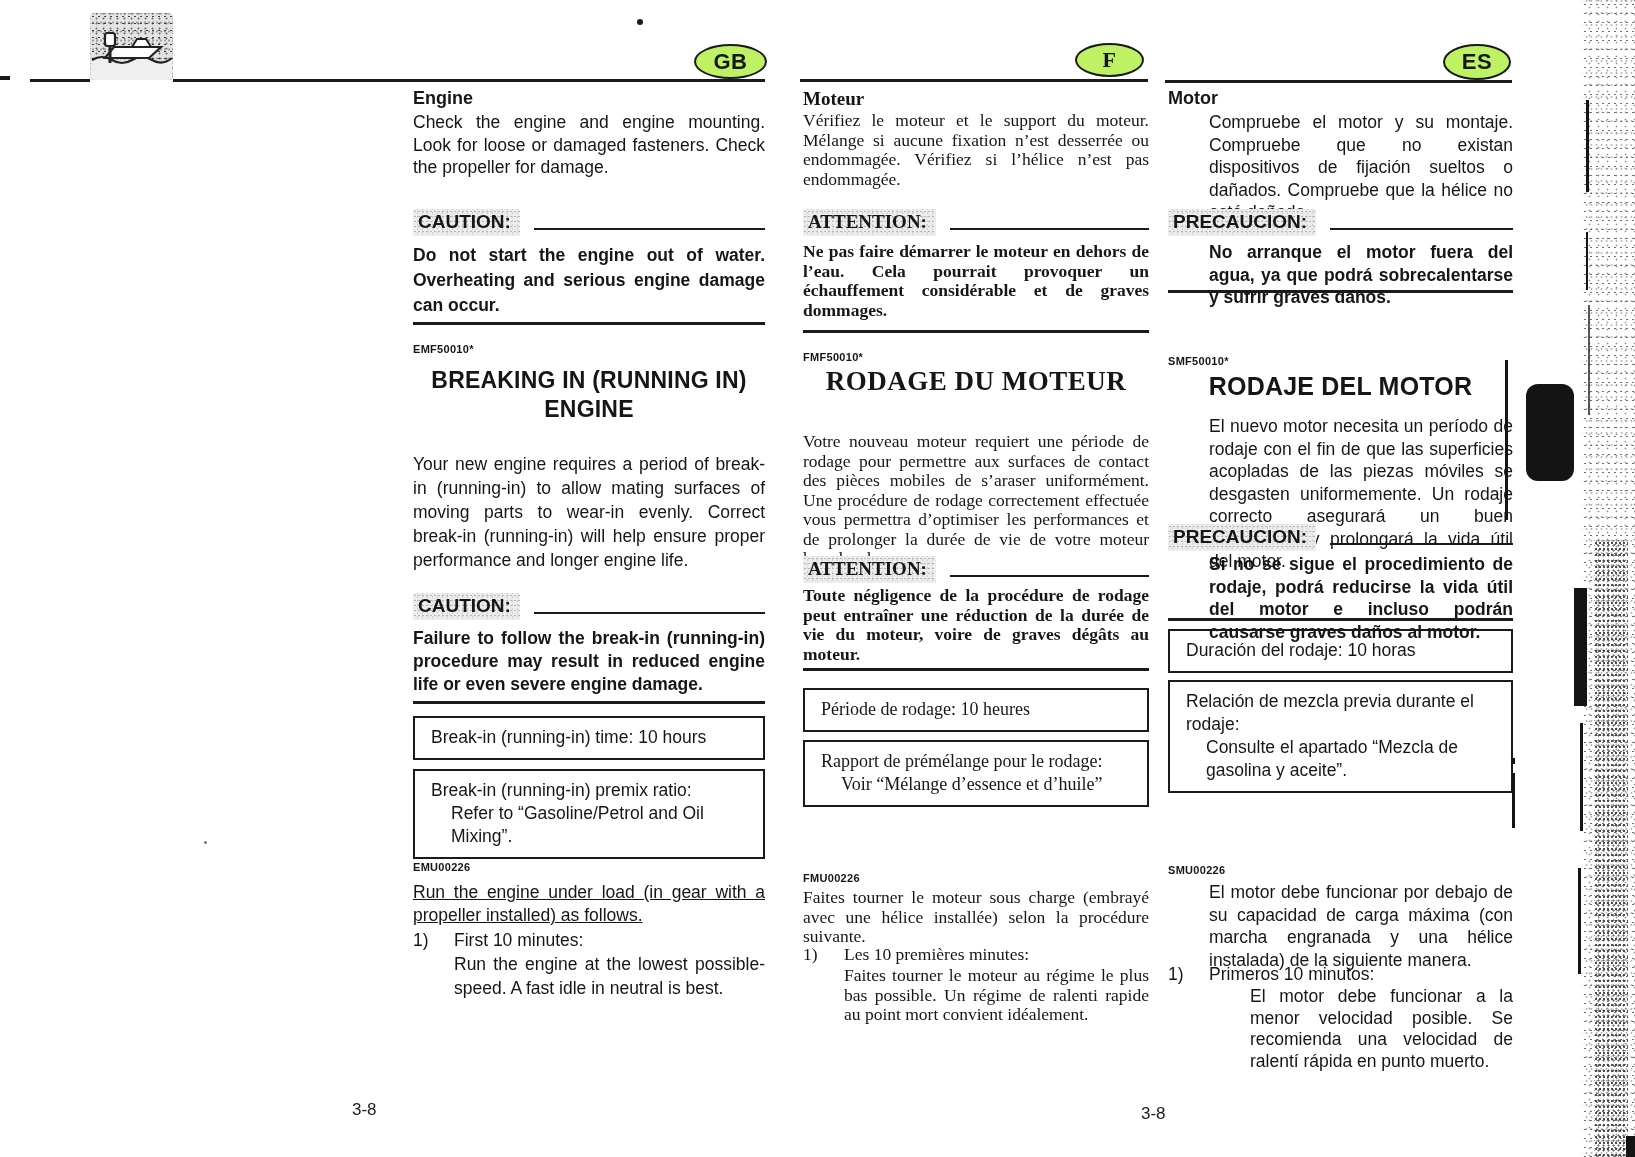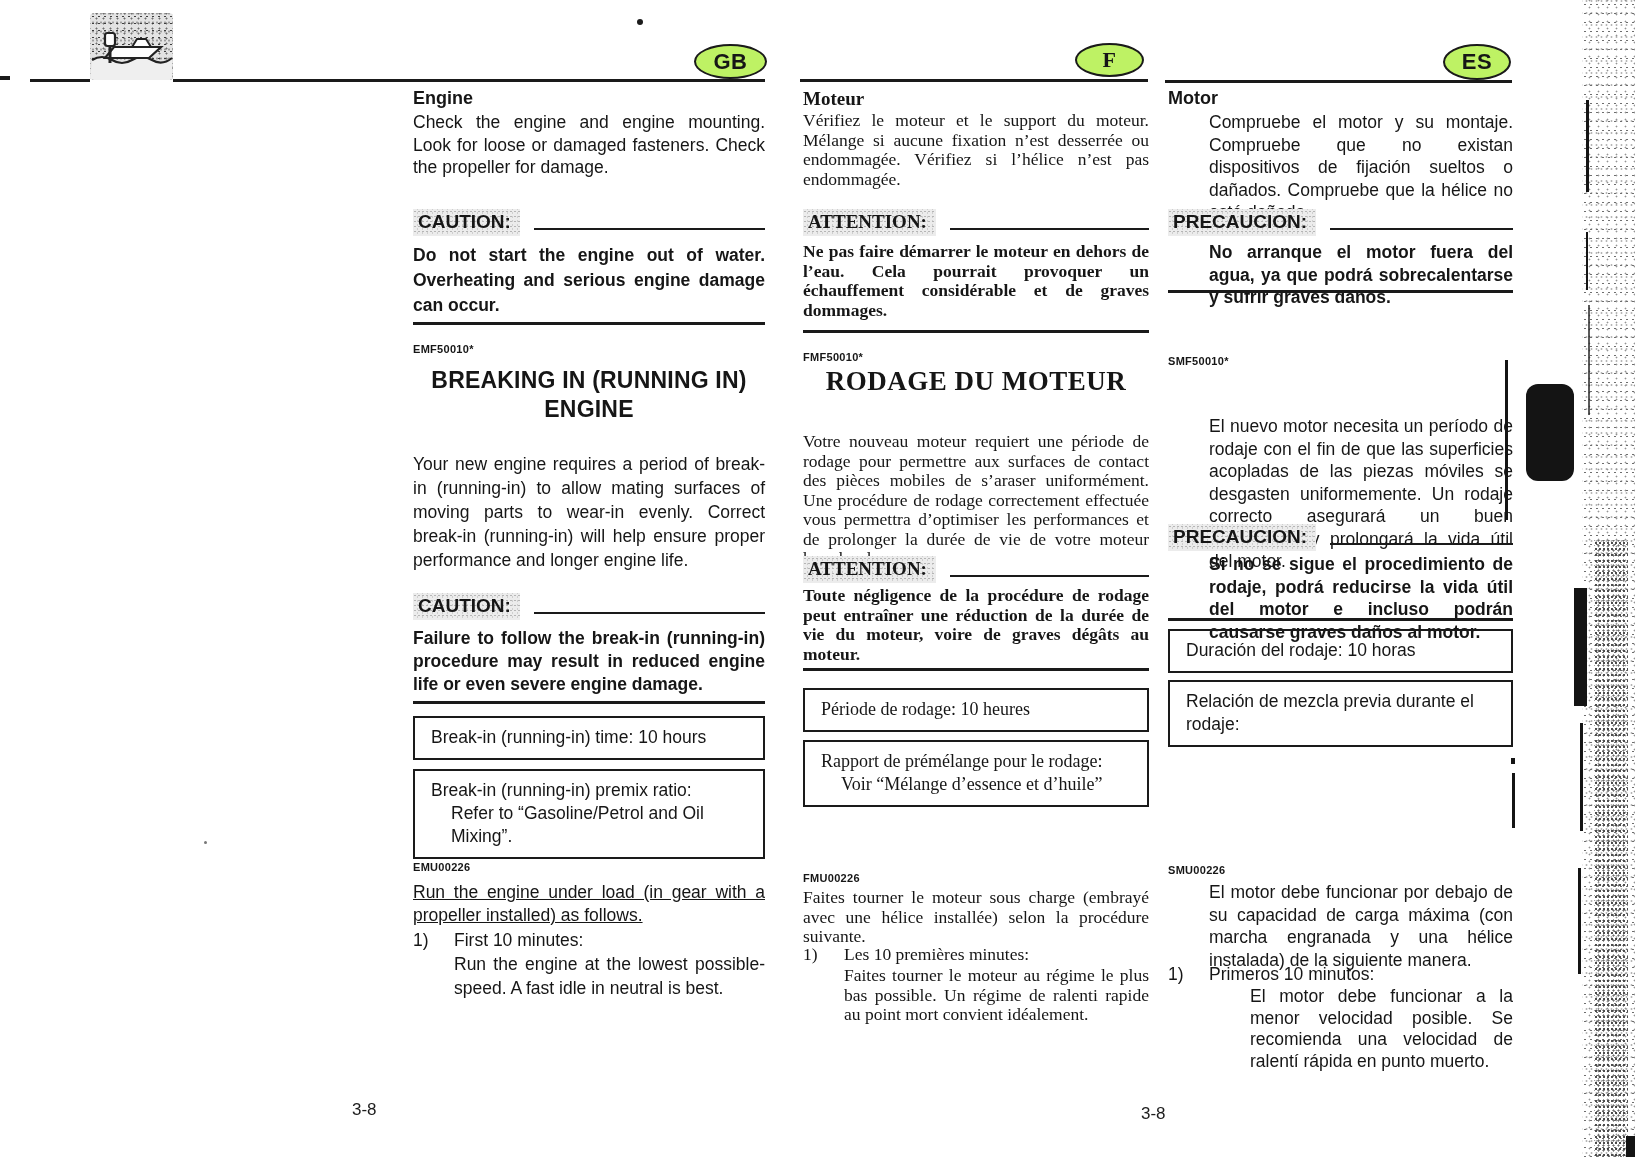--- a/index.html
+++ b/index.html
@@ -269,30 +269,32 @@
 <section class="col c-es">
   <div class="blk es-h1 h-sm">Motor</div>
   <div class="blk es-p1 body">Compruebe el motor y su montaje. Compruebe que no existan dispositivos de fijación sueltos o dañados. Compruebe que la hélice no esté dañada.</div>
   <div class="blk es-prec1 caut-row">
     <span class="caut-label">PRECAUCION:</span>
     <span class="caut-line"></span>
   </div>
   <div class="blk es-prec1b body bold">No arranque el motor fuera del agua, ya que podrá sobrecalentarse y sufrir graves daños.</div>
   <div class="blk es-rule1 rule"></div>
   <div class="blk es-code1 code">SMF50010*</div>
+  <div class="blk es-title title-es">RODAJE DEL MOTOR</div>
   <div class="blk es-intro body">El nuevo motor necesita un período de rodaje con el fin de que las superficies acopladas de las piezas móviles se desgasten uniformemente. Un rodaje correcto asegurará un buen rendimiento y prolongará la vida útil del motor.</div>
   <div class="blk es-prec2 caut-row">
     <span class="caut-label">PRECAUCION:</span>
     <span class="caut-line"></span>
   </div>
   <div class="blk es-prec2b body bold">Si no se sigue el procedimiento de rodaje, podrá reducirse la vida útil del motor e incluso podrán causarse graves daños al motor.</div>
   <div class="blk es-rule2 rule"></div>
   <div class="blk es-box1 vbox">Duración del rodaje: 10 horas</div>
   <div class="blk es-box2 vbox">
     <div>Relación de mezcla previa durante el rodaje:</div>
+    <div class="indent">Consulte el apartado “Mezcla de gasolina y aceite”.</div>
   </div>
   <div class="blk es-code2 code">SMU00226</div>
   <div class="blk es-p2 body">El motor debe funcionar por debajo de su capacidad de carga máxima (con marcha engranada y una hélice instalada) de la siguiente manera.</div>
   <div class="blk es-step step">
     <span class="marker">1)</span>
     <span class="step-content">
       <span class="step-title">Primeros 10 minutos:</span>
       <span class="step-body body">El motor debe funcionar a la menor velocidad posible. Se recomienda una velocidad de ralentí rápida en punto muerto.</span>
     </span>
   </div>

